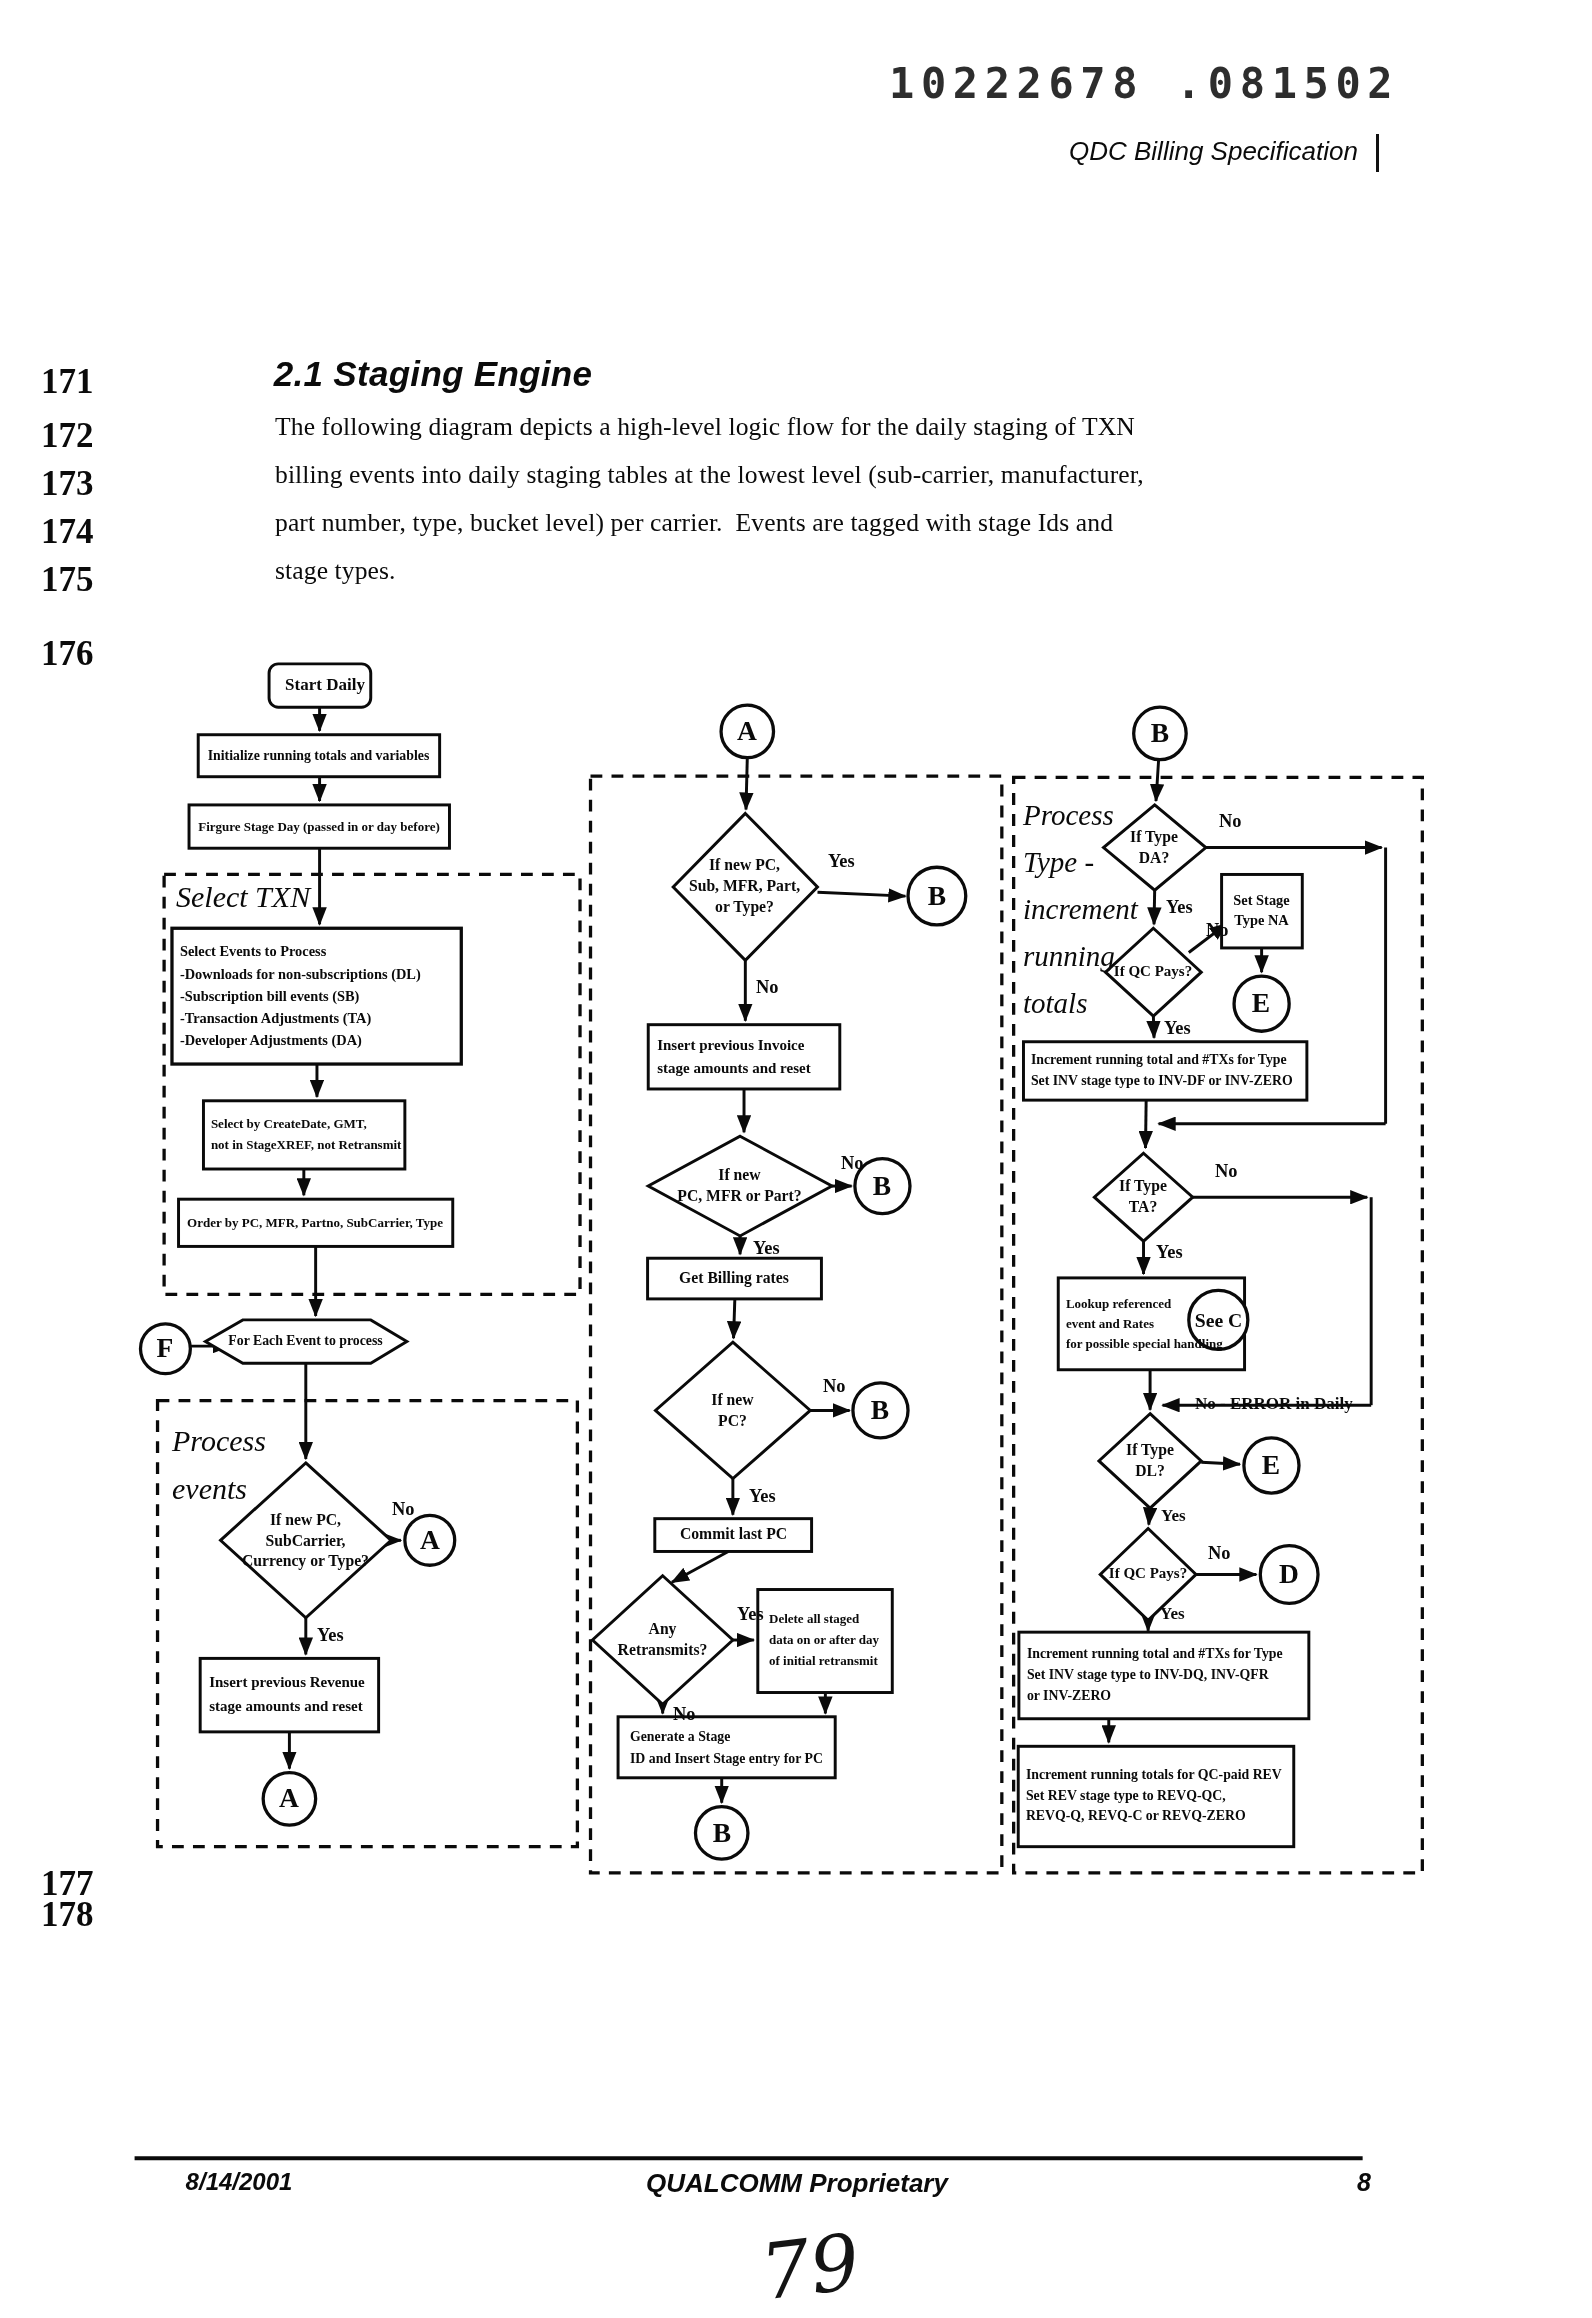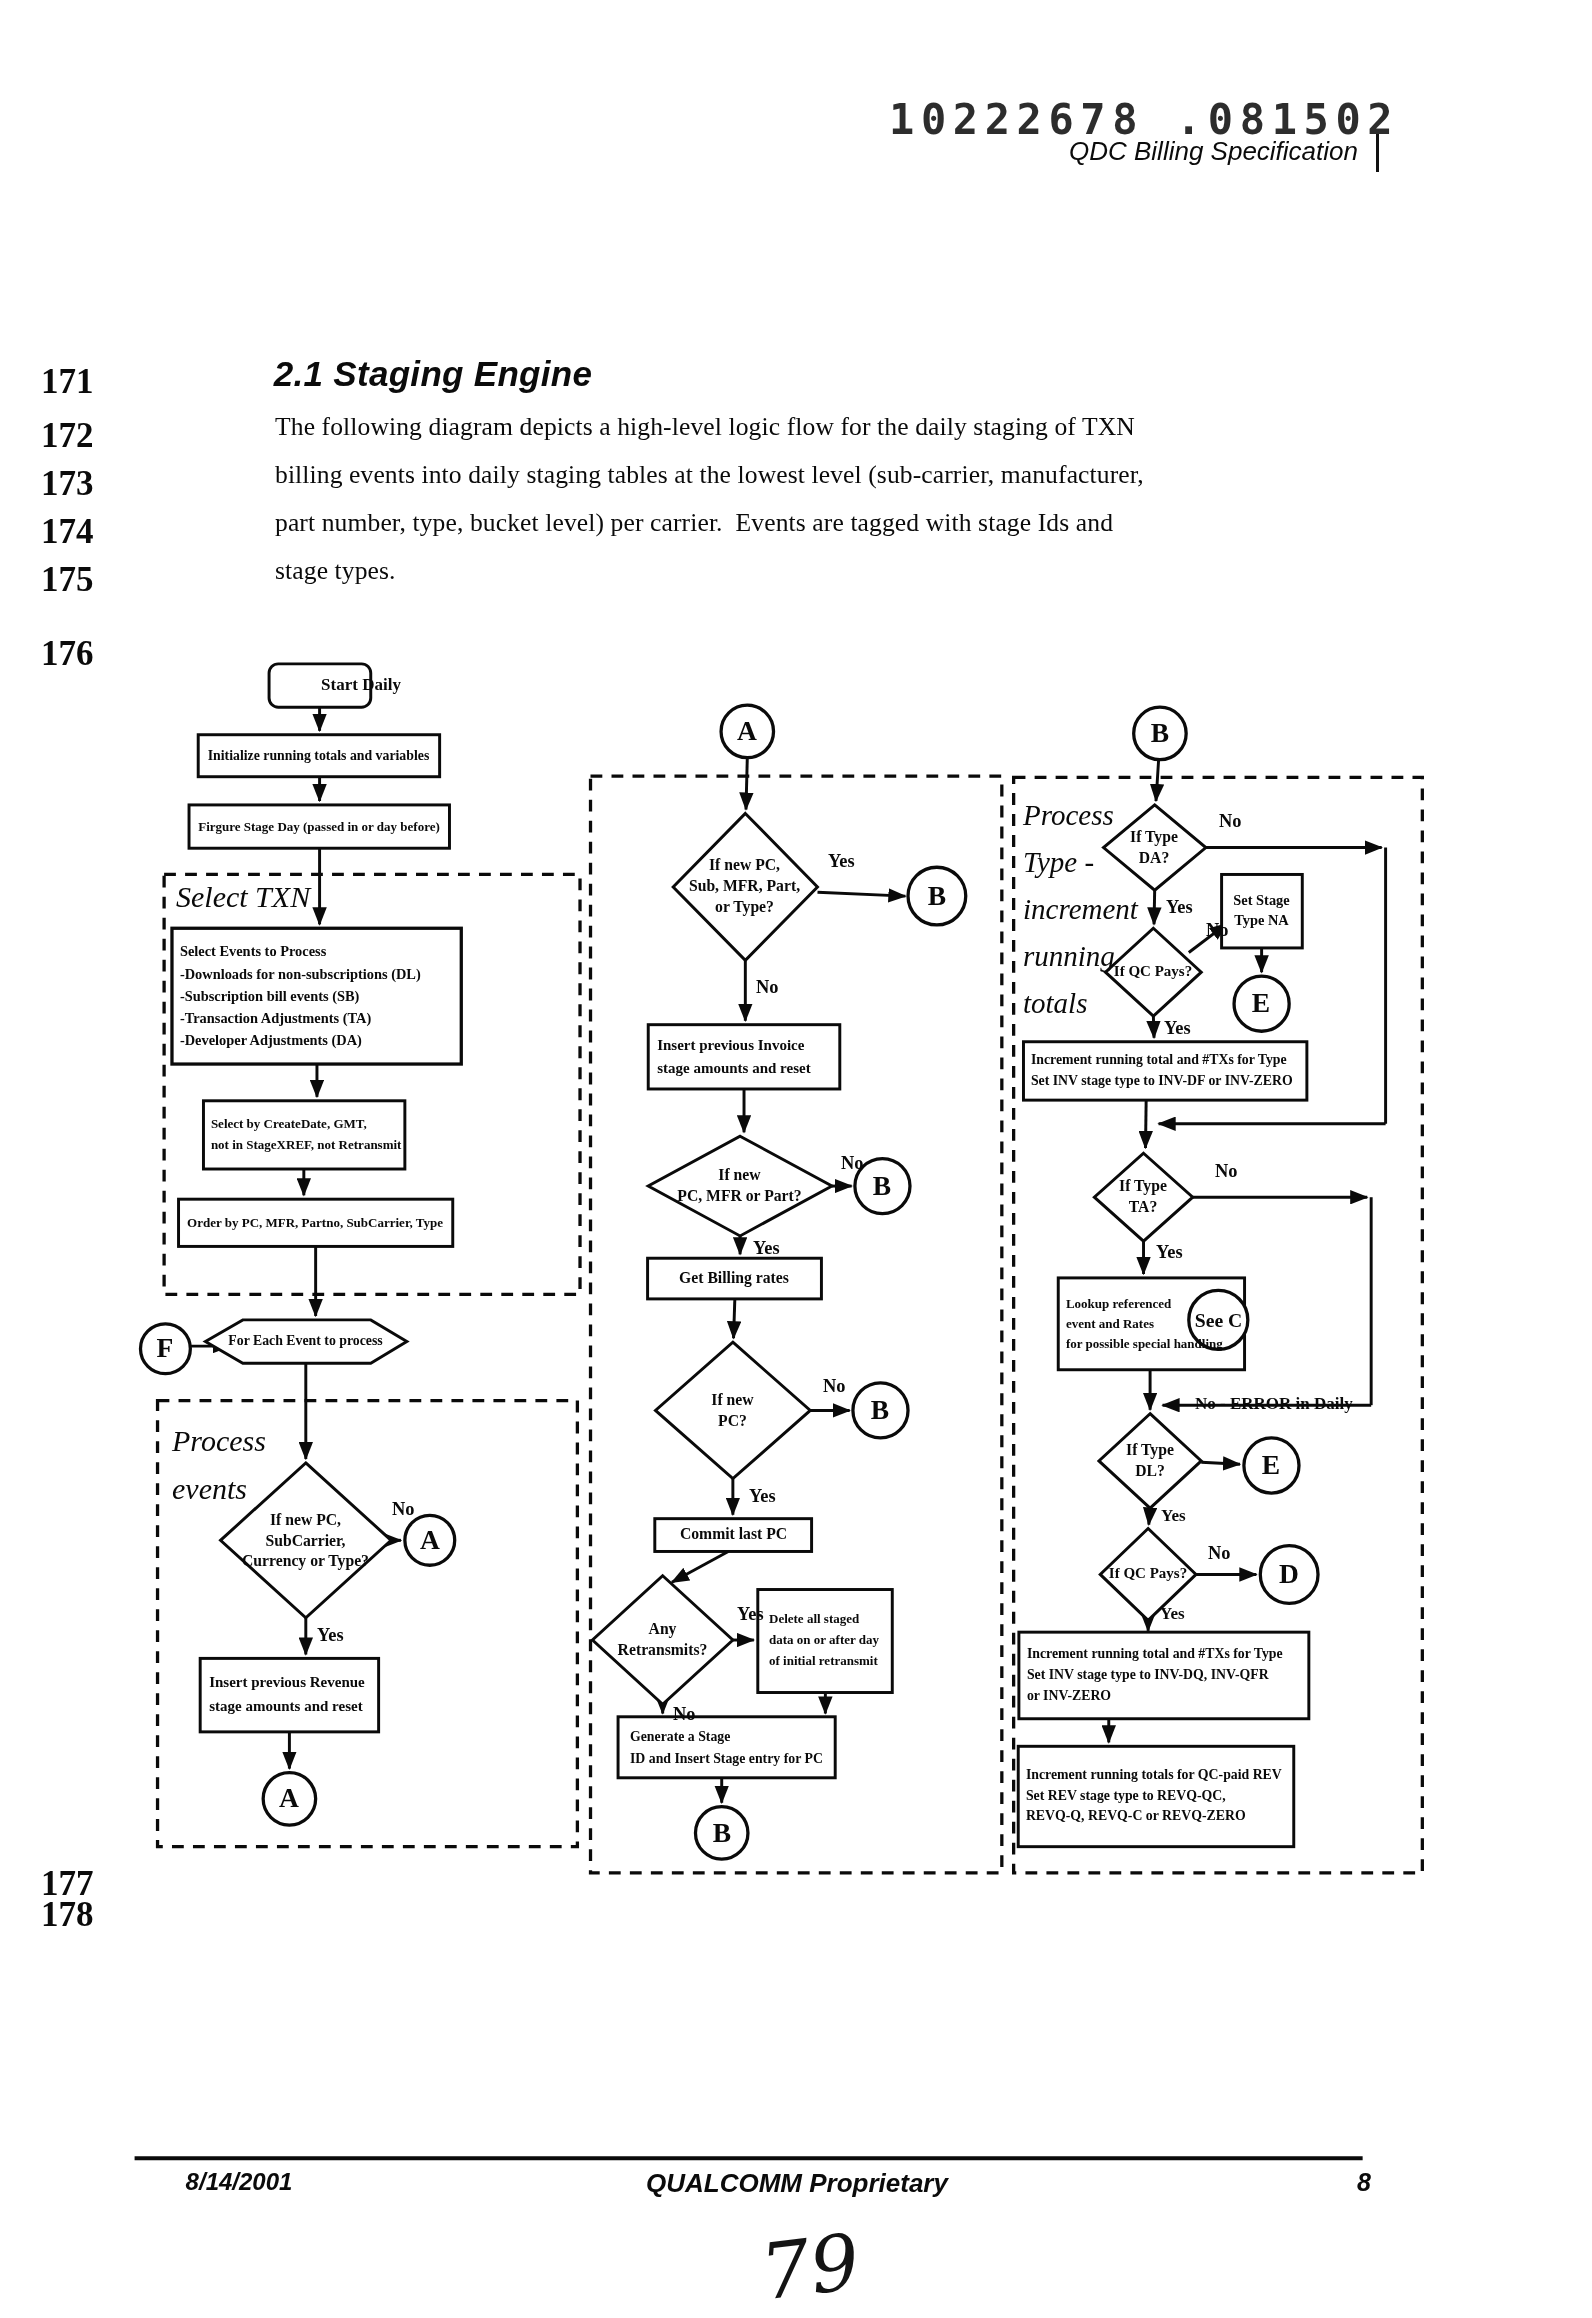--- a/index.html
+++ b/index.html
@@ -135,42 +135,42 @@
       <circle cx="1923" cy="1530" r="42"></circle>
       <circle cx="1938" cy="2234" r="42"></circle>
       <circle cx="1965" cy="2400" r="44"></circle>
       <circle cx="1857" cy="2012" r="45"></circle>
     </g>
 
     <line x1="205" y1="3290" x2="2077" y2="3290" stroke="#0a0a0a" stroke-width="6"></line>
   </svg>
 
   <div class="abs" style="left:889px;top:59px;width:590px;height:66px;font-family:'DejaVu Sans Mono',monospace;
-              font-weight:700;font-size:42px;letter-spacing:6.6px;color:#1c1c1c;opacity:.92;margin-top:36px;">10222678 .081502</div>
+              font-weight:700;font-size:42px;letter-spacing:6.6px;color:#1c1c1c;opacity:.92;">10222678 .081502</div>
 
   <div class="abs sans-it" style="left:951px;top:136px;width:407px;text-align:right;font-size:26px;font-weight:500;">QDC Billing Specification</div>
   <div class="abs" style="left:1376px;top:134px;width:3.3px;height:38px;background:#111;"></div>
 
   <div class="linenum" style="top:362px;">171</div>
   <div class="linenum" style="top:416px;">172</div>
   <div class="linenum" style="top:464px;">173</div>
   <div class="linenum" style="top:512px;">174</div>
   <div class="linenum" style="top:560px;">175</div>
   <div class="linenum" style="top:634px;">176</div>
   <div class="linenum" style="top:1864px;">177</div>
   <div class="linenum" style="top:1895px;">178</div>
 
   <div class="abs sans-it" style="left:138px;top:354px;width:590px;font-size:35px;font-weight:800;letter-spacing:0.3px;">2.1 Staging Engine</div>
 
   <div class="paraline" style="top:412px;">The following diagram depicts a high-level logic flow for the daily staging of TXN</div>
   <div class="paraline" style="top:460px;">billing events into daily staging tables at the lowest level (sub-carrier, manufacturer,</div>
   <div class="paraline" style="top:508px;">part number, type, bucket level) per carrier.&nbsp; Events are tagged with stage Ids and</div>
   <div class="paraline" style="top:556px;">stage types.</div>
 
-  <div class="node" style="left:269px;top:664px;width:112px;height:43px;font-size:17px;margin-left:36px;">Start Daily</div>
+  <div class="node" style="left:269px;top:664px;width:112px;height:43px;font-size:17px;">Start Daily</div>
   <div class="node" style="left:198px;top:735px;width:241px;height:42px;font-size:13.8px;">Initialize running totals and variables</div>
   <div class="node" style="left:189px;top:805px;width:260px;height:43px;font-size:13px;">Firgure Stage Day (passed in or day before)</div>
   <div class="region" style="left:176px;top:880px;font-size:30px;">Select TXN</div>
   <div class="node lft" style="left:172px;top:928px;width:281px;height:136px;padding-left:7.9px;font-size:14.4px;line-height:1.55;">Select Events to Process<br>-Downloads for non-subscriptions (DL)<br>-Subscription bill events (SB)<br>-Transaction Adjustments (TA)<br>-Developer Adjustments (DA)</div>
   <div class="node lft" style="left:203px;top:1101px;width:193px;height:68px;padding-left:7.9px;font-size:13px;line-height:1.6;">Select by CreateDate, GMT,<br>not in StageXREF, not Retransmit</div>
   <div class="node" style="left:178px;top:1199px;width:274px;height:47px;font-size:13px;">Order by PC, MFR, Partno, SubCarrier, Type</div>
   <div class="node" style="left:220px;top:1322px;width:171px;height:39px;font-size:13.8px;">For Each Event to process</div>
   <div class="conn" style="left:140px;top:1331px;width:50px;height:34px;">F</div>
   <div class="region" style="left:172px;top:1417px;width:157px;font-size:30px;line-height:1.6;">Process<br>events</div>
   <div class="node" style="left:227px;top:1488px;width:157px;height:106px;font-size:15.7px;">If new PC,<br>SubCarrier,<br>Currency or Type?</div>

